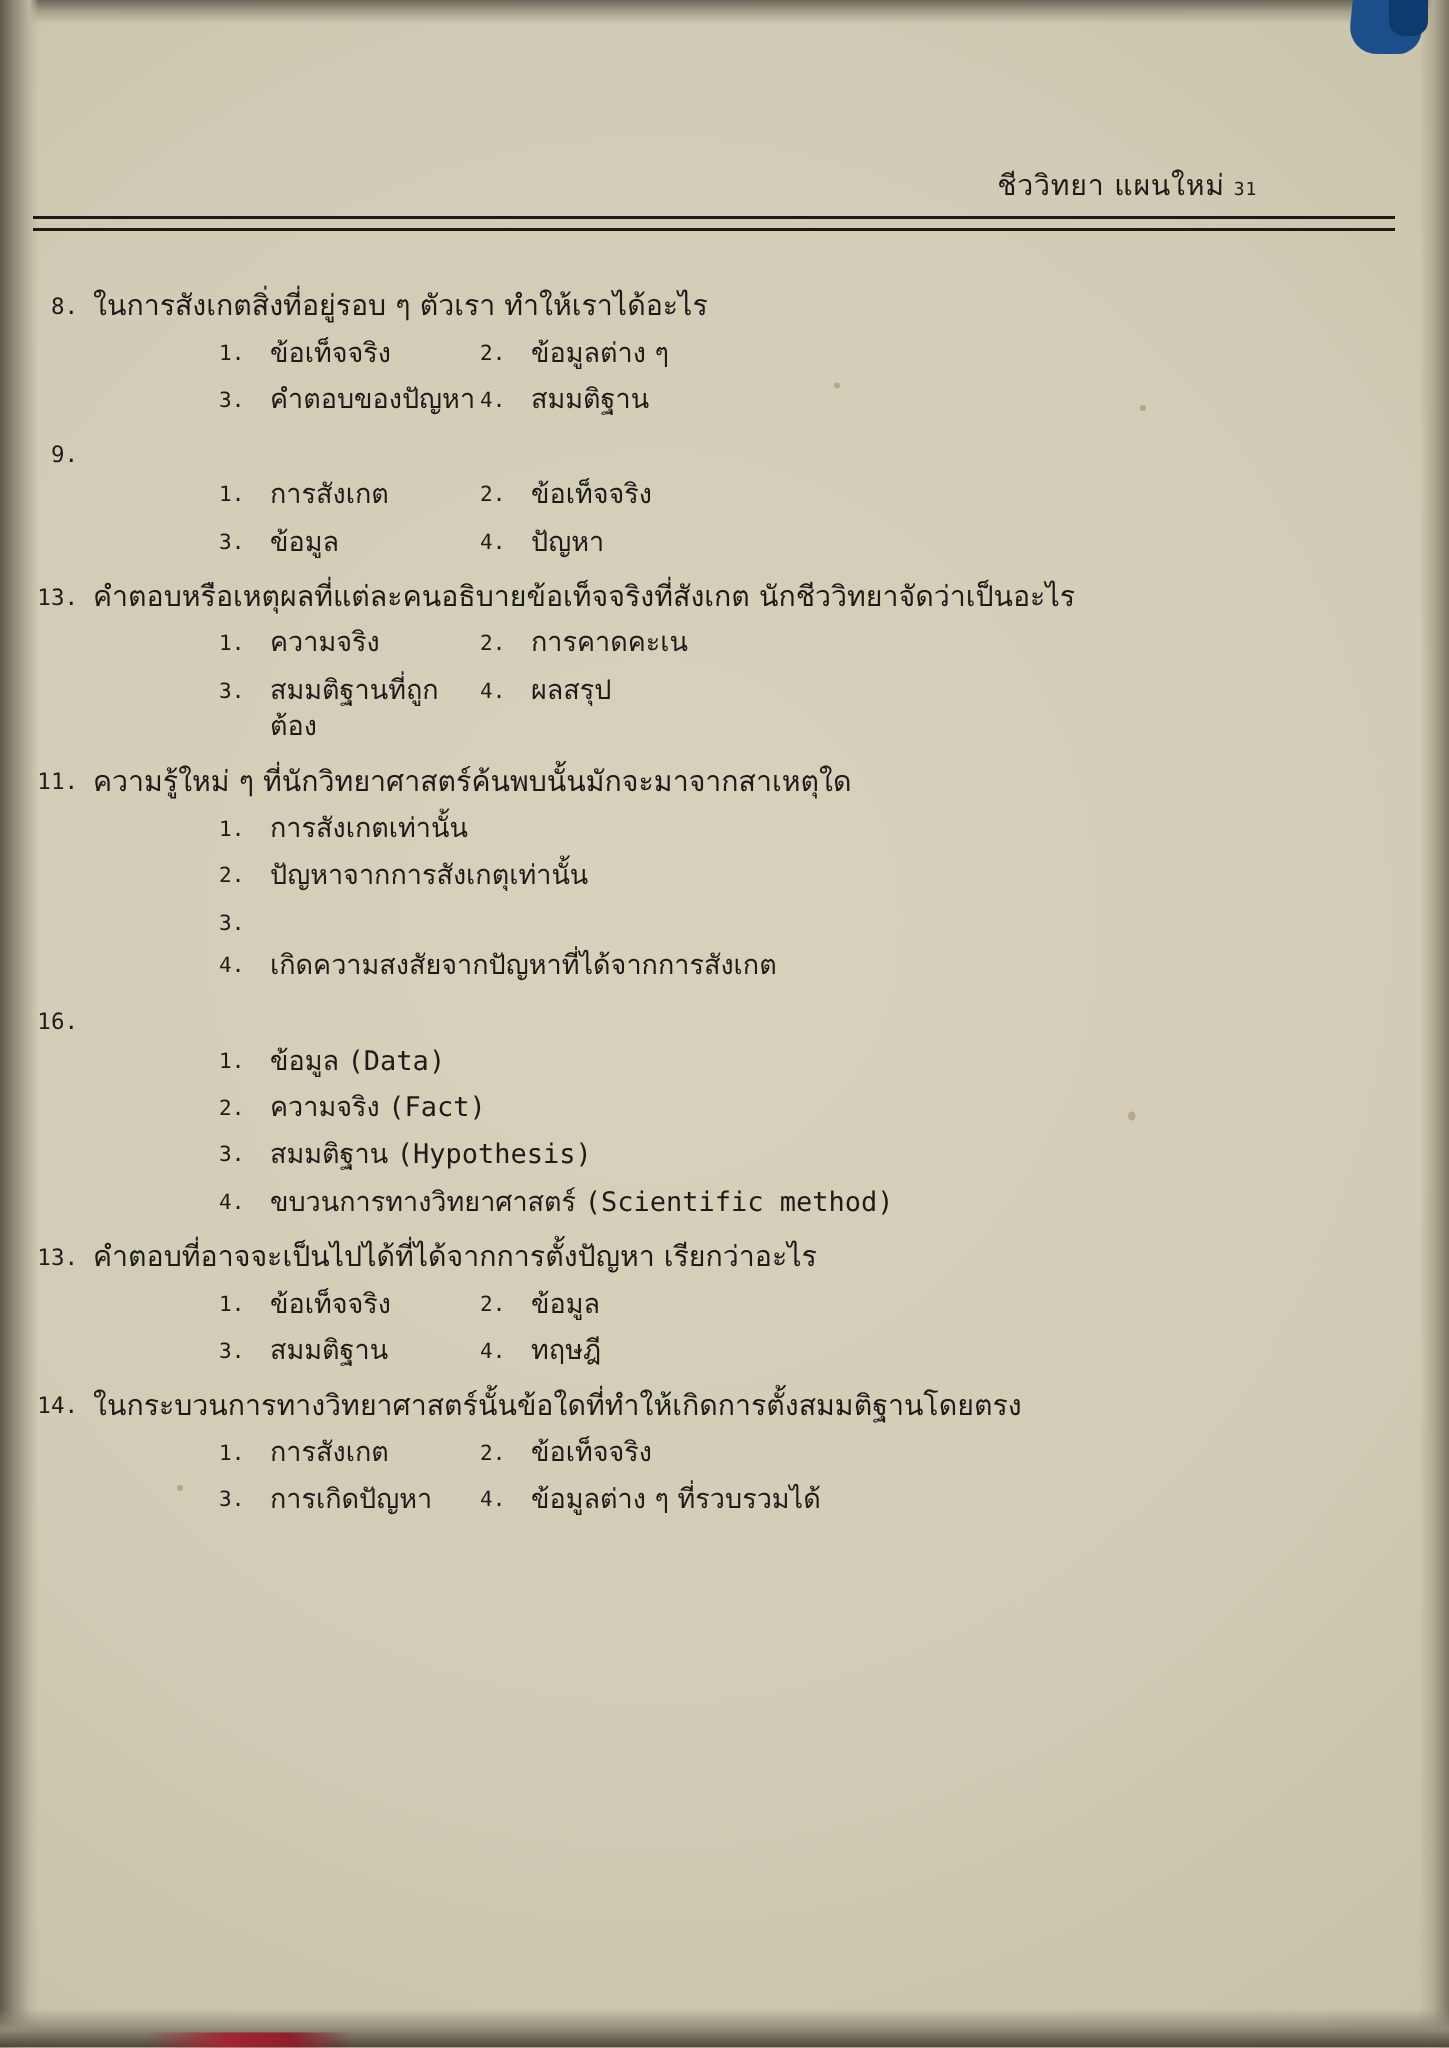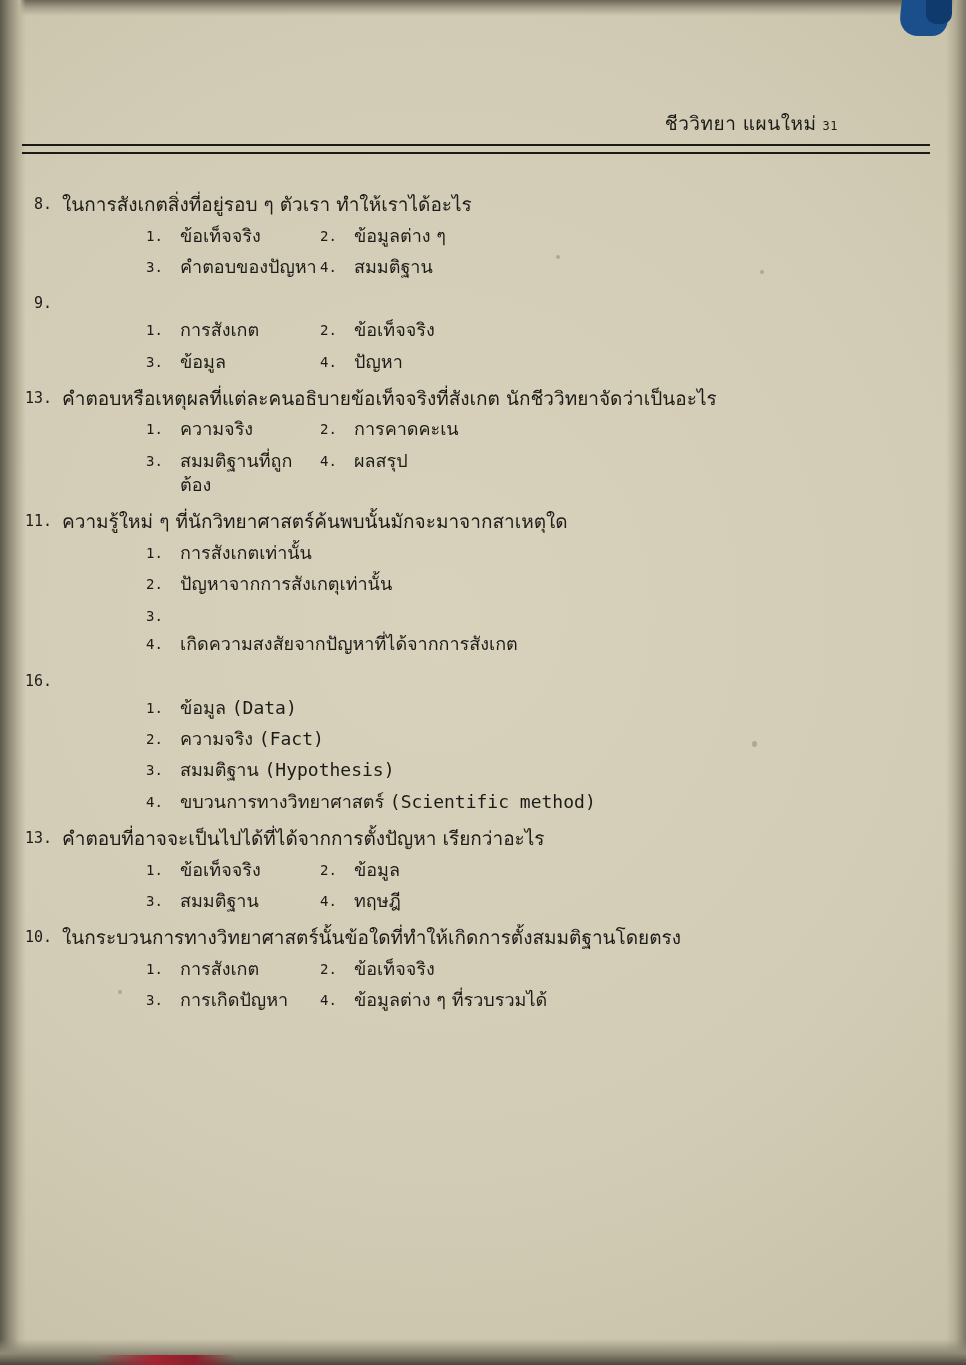--- a/index.html
+++ b/index.html
@@ -325,21 +325,21 @@
             <span class="ctext"><span>สมมติฐาน</span></span>
           </div>
           <div class="choice col-b">
             <span class="cnum">4.</span>
             <span class="ctext"><span>ทฤษฎี</span></span>
           </div>
         </div>
       </div>
       <div class="question">
         <div class="qhead">
-          <div class="qnum">10.</div>
+          <div class="qnum">14.</div>
           <div class="qtext">ในกระบวนการทางวิทยาศาสตร์นั้นข้อใดที่ทำให้เกิดการตั้งสมมติฐานโดยตรง</div>
         </div>
         <div class="choices two-col">
           <div class="choice col-a">
             <span class="cnum">1.</span>
             <span class="ctext"><span>การสังเกต</span></span>
           </div>
           <div class="choice col-b">
             <span class="cnum">2.</span>
             <span class="ctext"><span>ข้อเท็จจริง</span></span>

